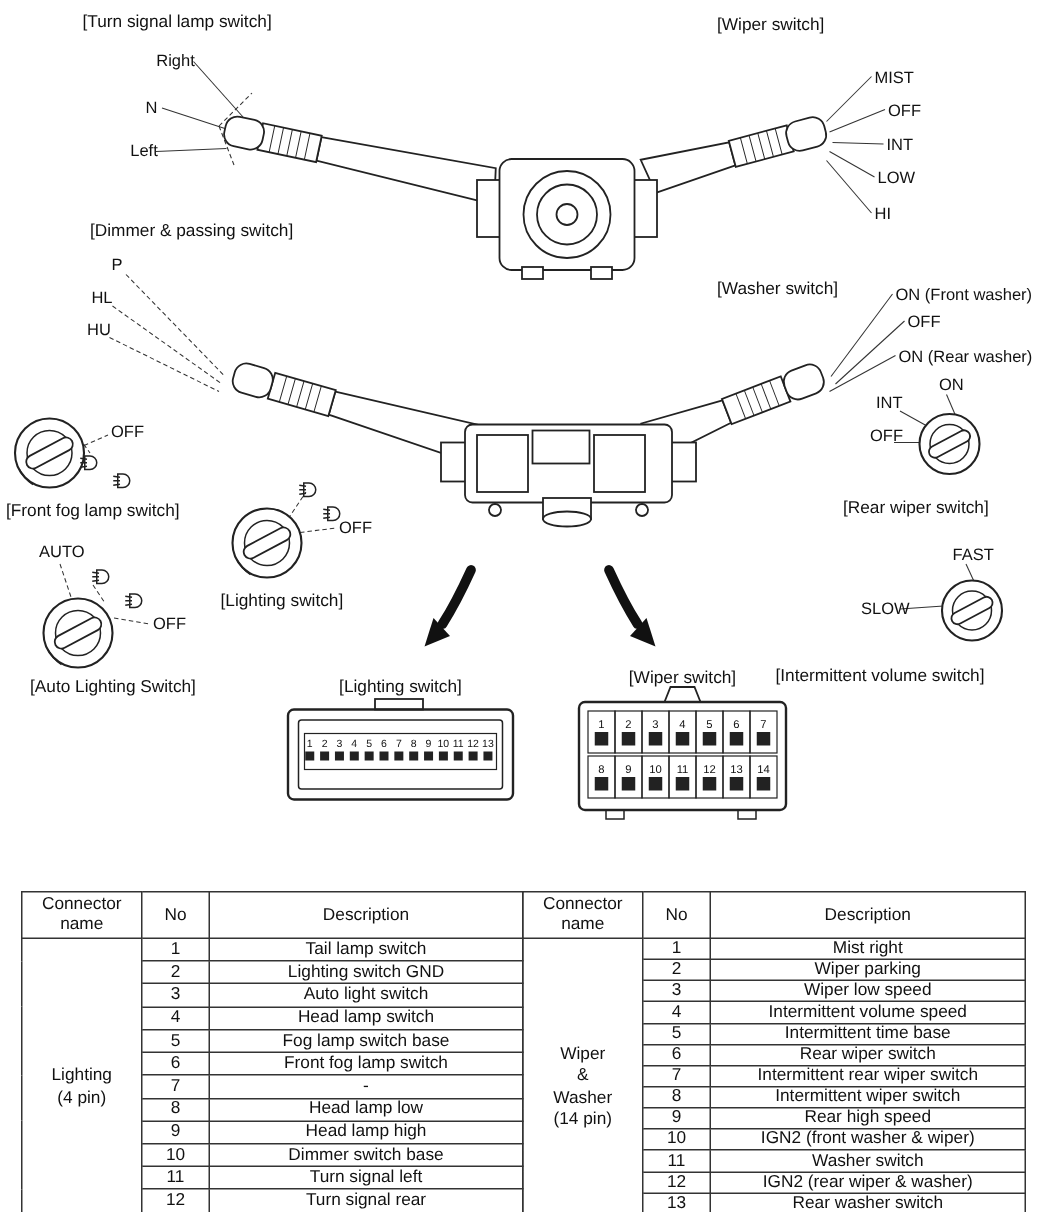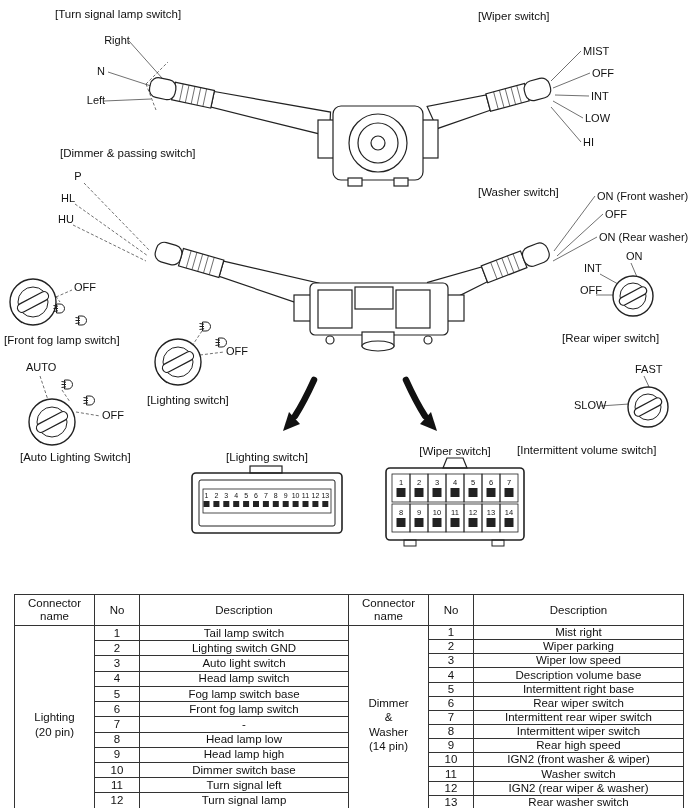--- a/index.html
+++ b/index.html
@@ -318,21 +318,21 @@
       <tr>
         <th>Connector name</th>
         <th>No</th>
         <th>Description</th>
       </tr>
     </thead>
     <tbody>
       <tr>
         <td rowspan="13" class="conn-name">
           <div>Lighting</div>
-          <div>(20 pin)</div>
+          <div>(4 pin)</div>
         </td>
         <td>1</td>
         <td>Tail lamp switch</td>
       </tr>
       <tr>
           <td>2</td>
           <td>Lighting switch GND</td>
         </tr>
       <tr>
           <td>3</td>
@@ -365,21 +365,21 @@
       <tr>
           <td>10</td>
           <td>Dimmer switch base</td>
         </tr>
       <tr>
           <td>11</td>
           <td>Turn signal left</td>
         </tr>
       <tr>
           <td>12</td>
-          <td>Turn signal lamp</td>
+          <td>Turn signal rear</td>
         </tr>
       <tr>
           <td>13</td>
           <td>Turn signal right</td>
         </tr>
     </tbody>
   </table>
 
   <table class="pin-table t-right">
     <colgroup>
@@ -390,43 +390,43 @@
     <thead>
       <tr>
         <th>Connector name</th>
         <th>No</th>
         <th>Description</th>
       </tr>
     </thead>
     <tbody>
       <tr>
         <td rowspan="14" class="conn-name">
-          <div>Dimmer</div>
+          <div>Wiper</div>
           <div>&amp;</div>
           <div>Washer</div>
           <div>(14 pin)</div>
         </td>
         <td>1</td>
         <td>Mist right</td>
       </tr>
       <tr>
           <td>2</td>
           <td>Wiper parking</td>
         </tr>
       <tr>
           <td>3</td>
           <td>Wiper low speed</td>
         </tr>
       <tr>
           <td>4</td>
-          <td>Description volume base</td>
+          <td>Intermittent volume speed</td>
         </tr>
       <tr>
           <td>5</td>
-          <td>Intermittent right base</td>
+          <td>Intermittent time base</td>
         </tr>
       <tr>
           <td>6</td>
           <td>Rear wiper switch</td>
         </tr>
       <tr>
           <td>7</td>
           <td>Intermittent rear wiper switch</td>
         </tr>
       <tr>

